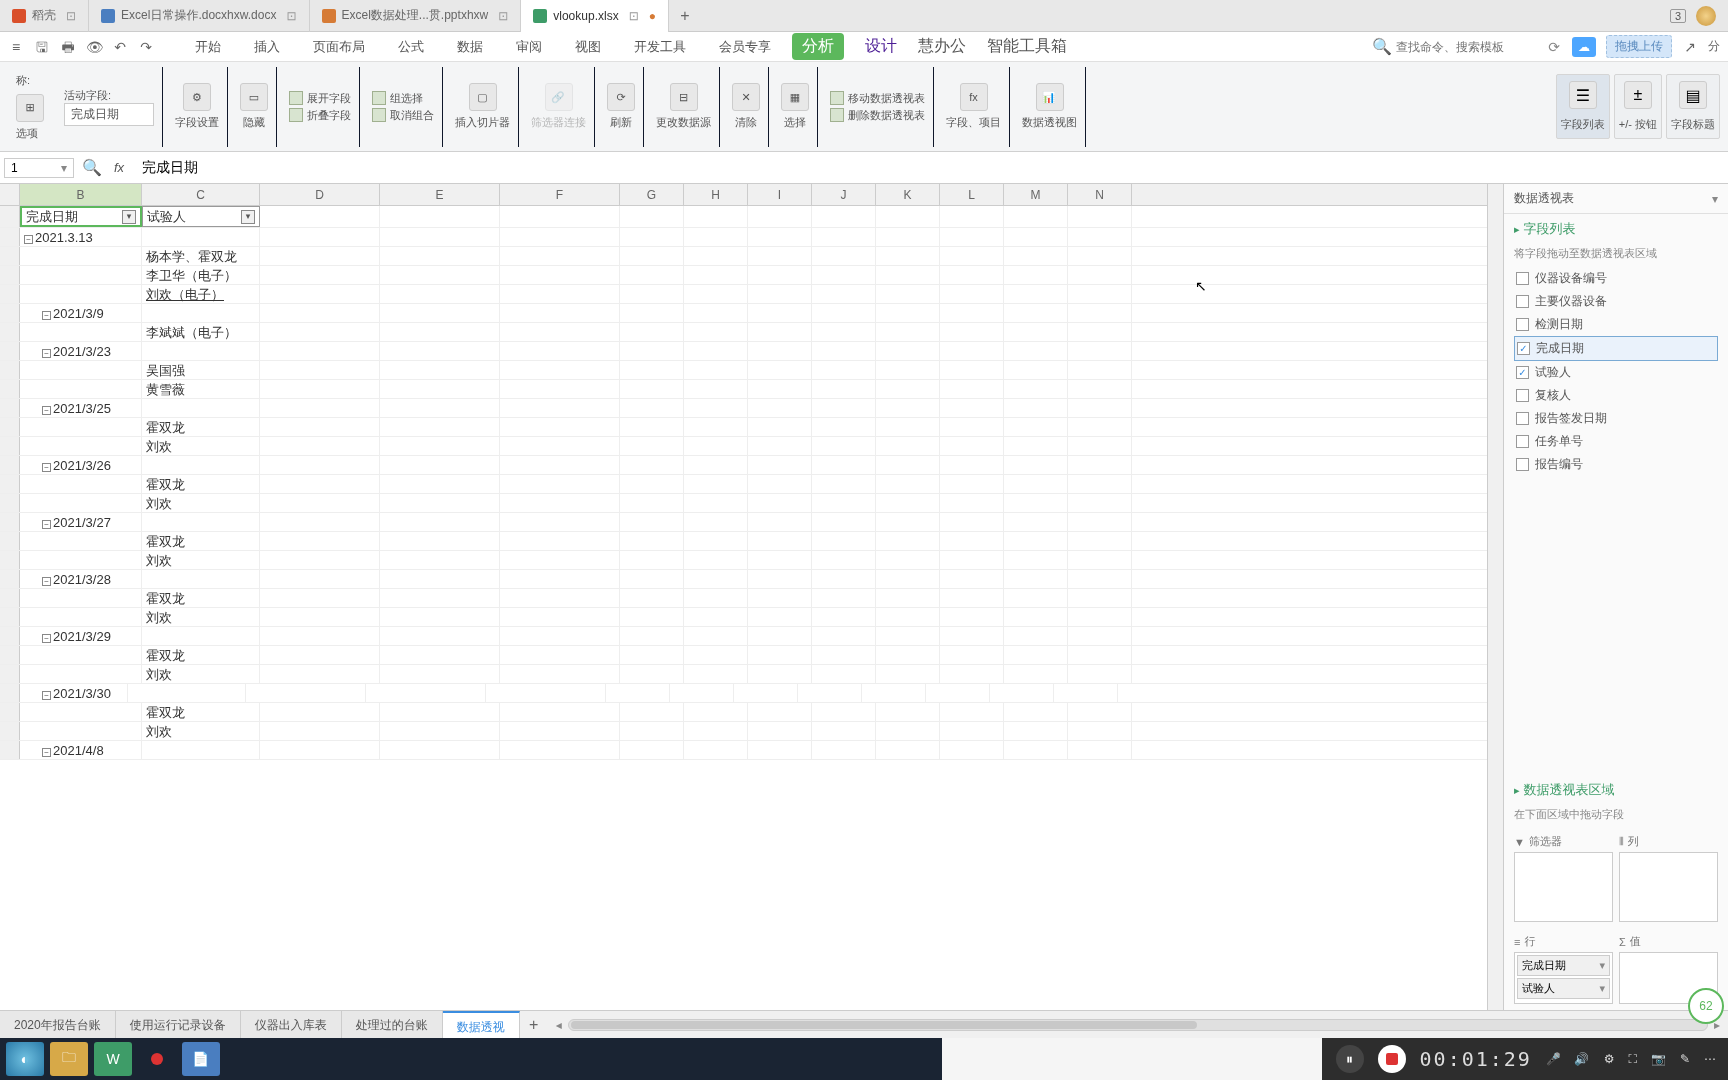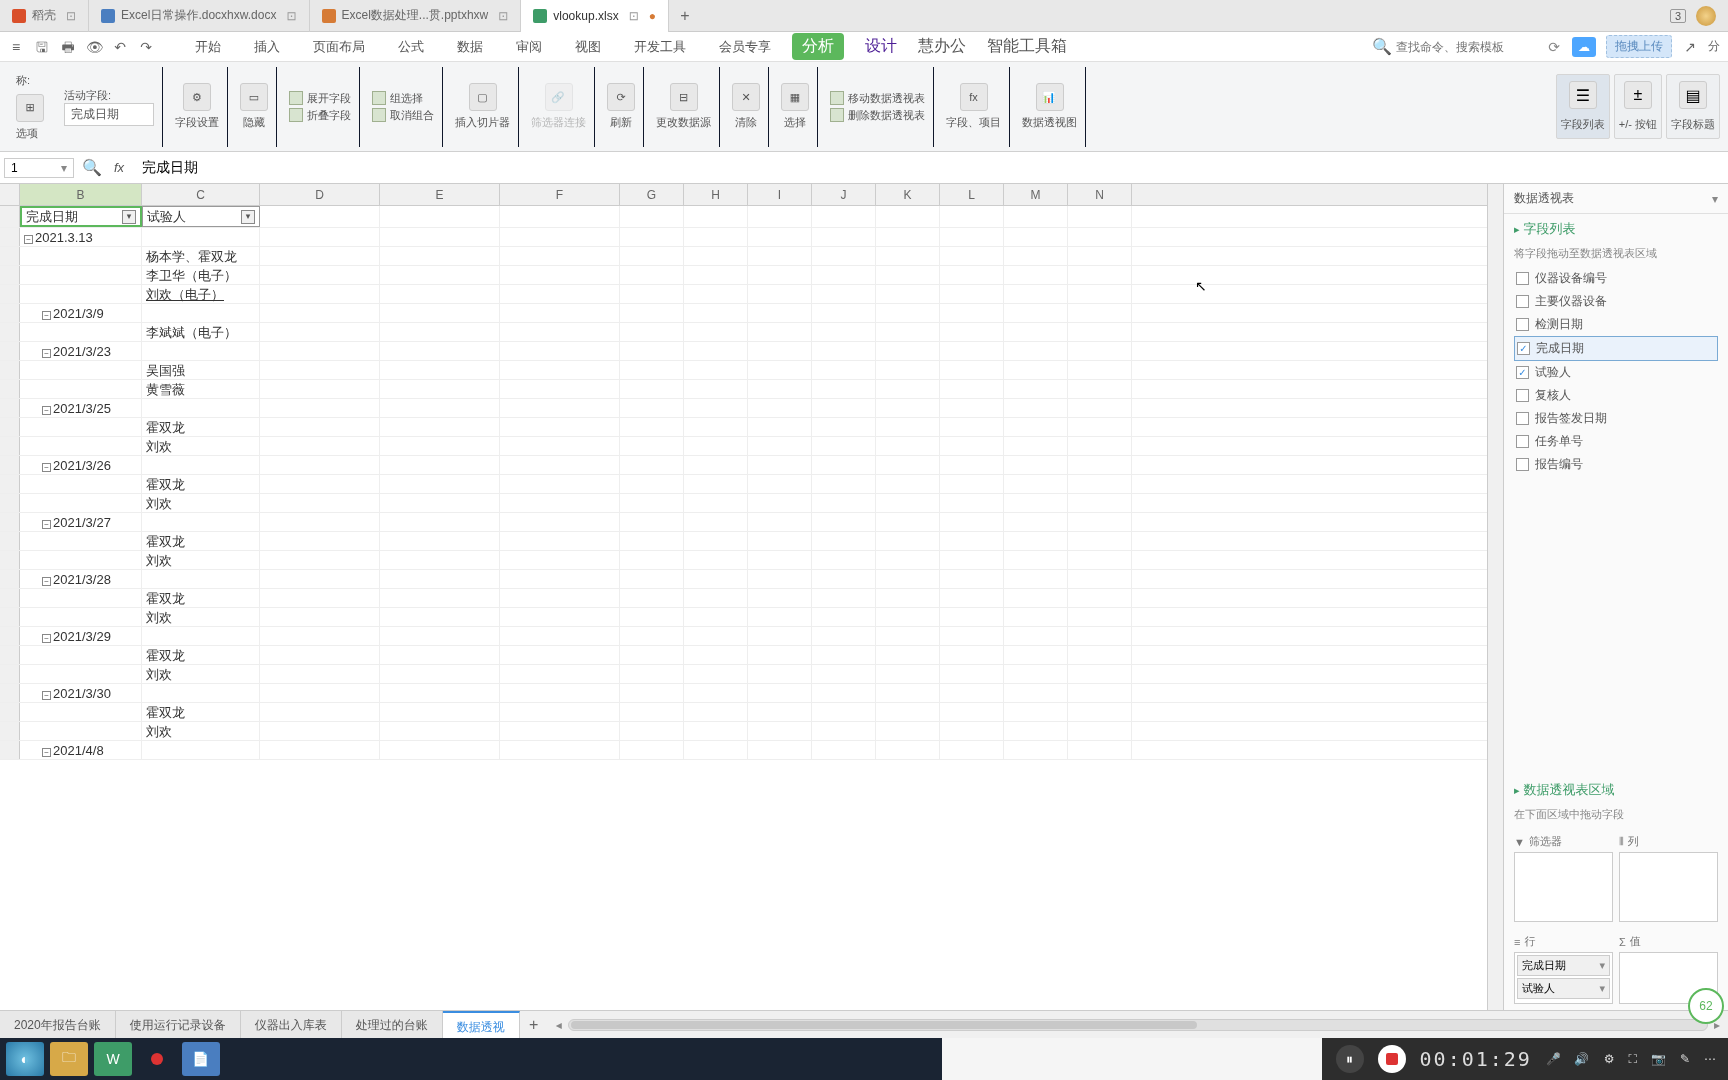--- a/index.html
+++ b/index.html
@@ -718,21 +718,21 @@
           <div class="cell" style="width: 64px;"></div>
           <div class="cell" style="width: 64px;"></div>
           <div class="cell" style="width: 64px;"></div>
           <div class="cell" style="width: 64px;"></div>
           <div class="cell" style="width: 64px;"></div>
           <div class="cell" style="width: 64px;"></div>
           <div class="cell" style="width: 64px;"></div>
         </div>
         <div class="row">
           <div class="row-h"></div>
-          <div class="cell" style="width: 122px;">&nbsp;&nbsp;&nbsp;&nbsp;&nbsp;<span class="collapse">−</span>2021/3/30</div>
+          <div class="cell" style="width: 108px;">&nbsp;&nbsp;&nbsp;&nbsp;&nbsp;<span class="collapse">−</span>2021/3/30</div>
           <div class="cell" style="width: 118px;"></div>
           <div class="cell" style="width: 120px;"></div>
           <div class="cell" style="width: 120px;"></div>
           <div class="cell" style="width: 120px;"></div>
           <div class="cell" style="width: 64px;"></div>
           <div class="cell" style="width: 64px;"></div>
           <div class="cell" style="width: 64px;"></div>
           <div class="cell" style="width: 64px;"></div>
           <div class="cell" style="width: 64px;"></div>
           <div class="cell" style="width: 64px;"></div>

